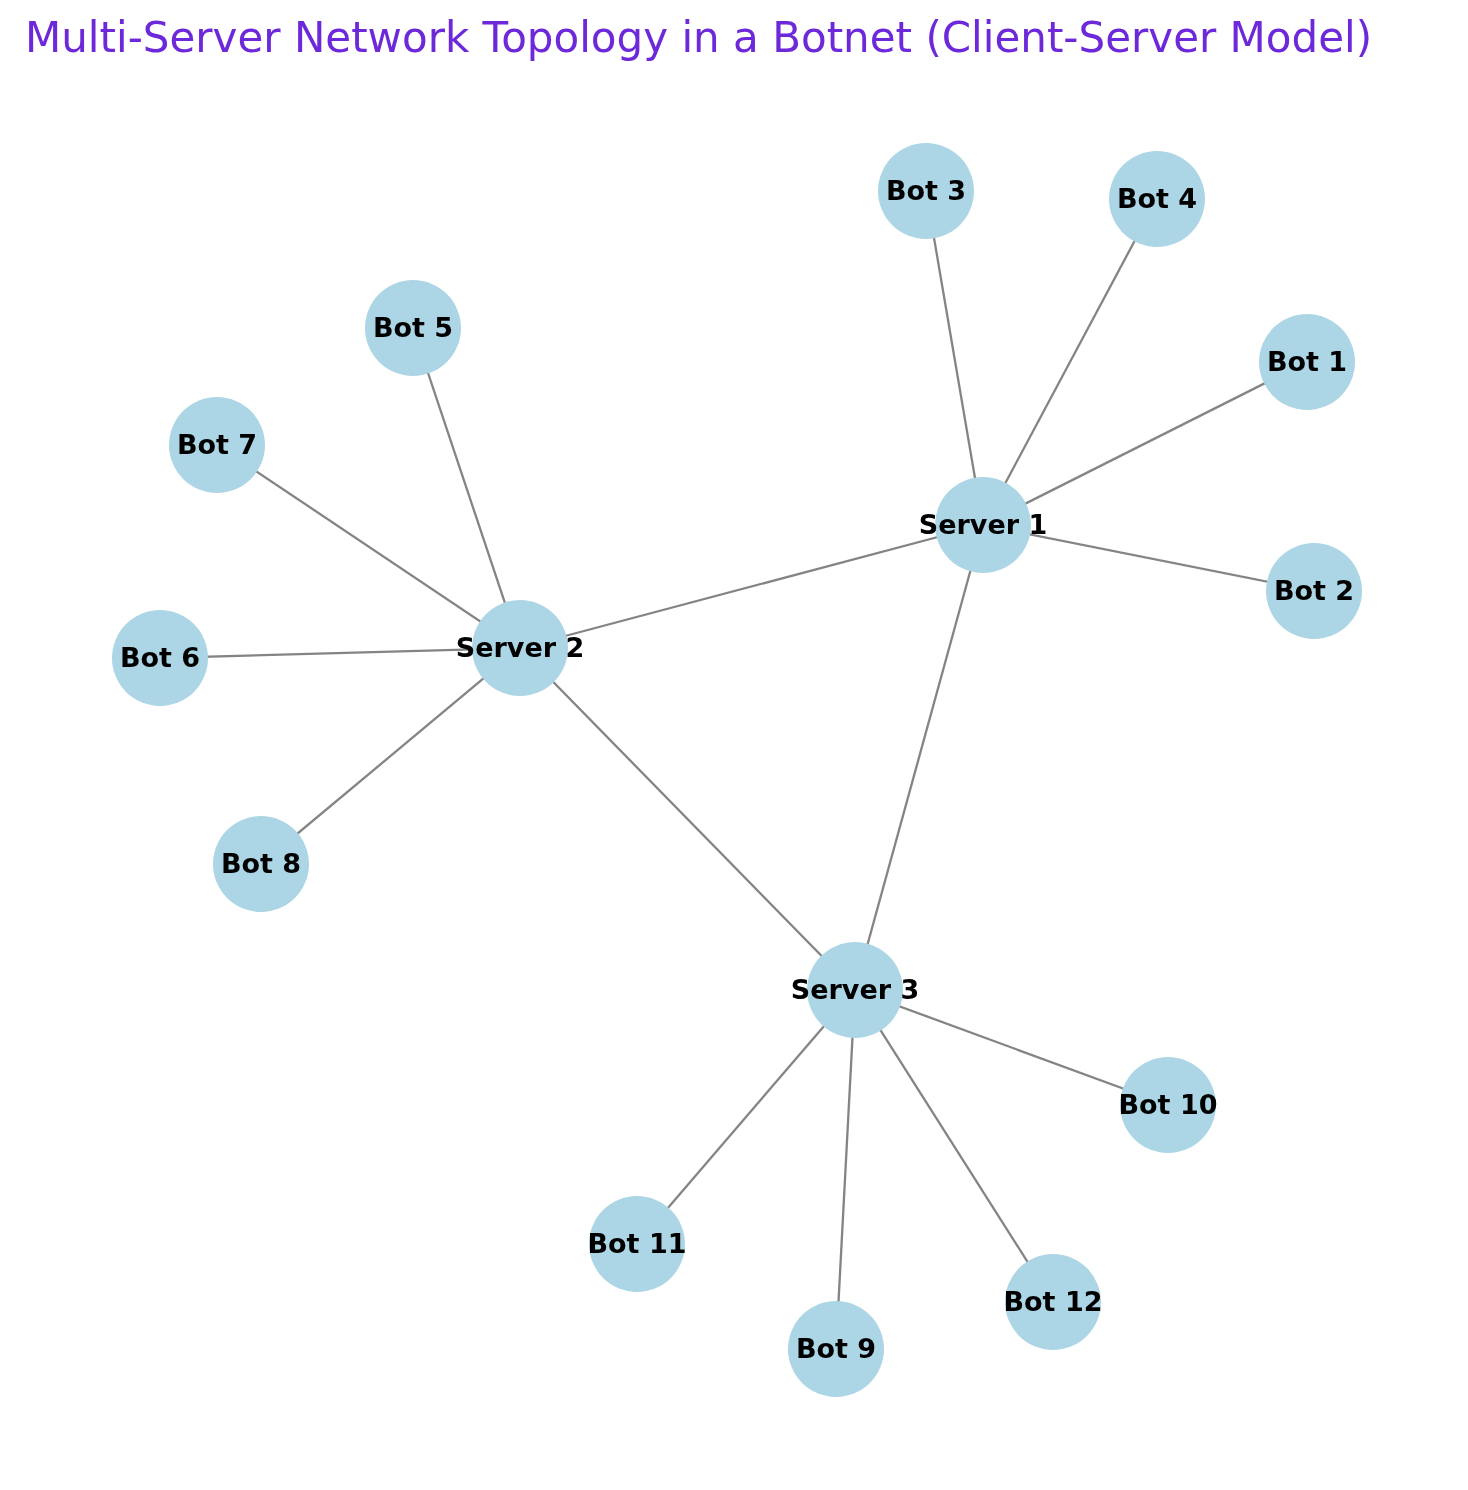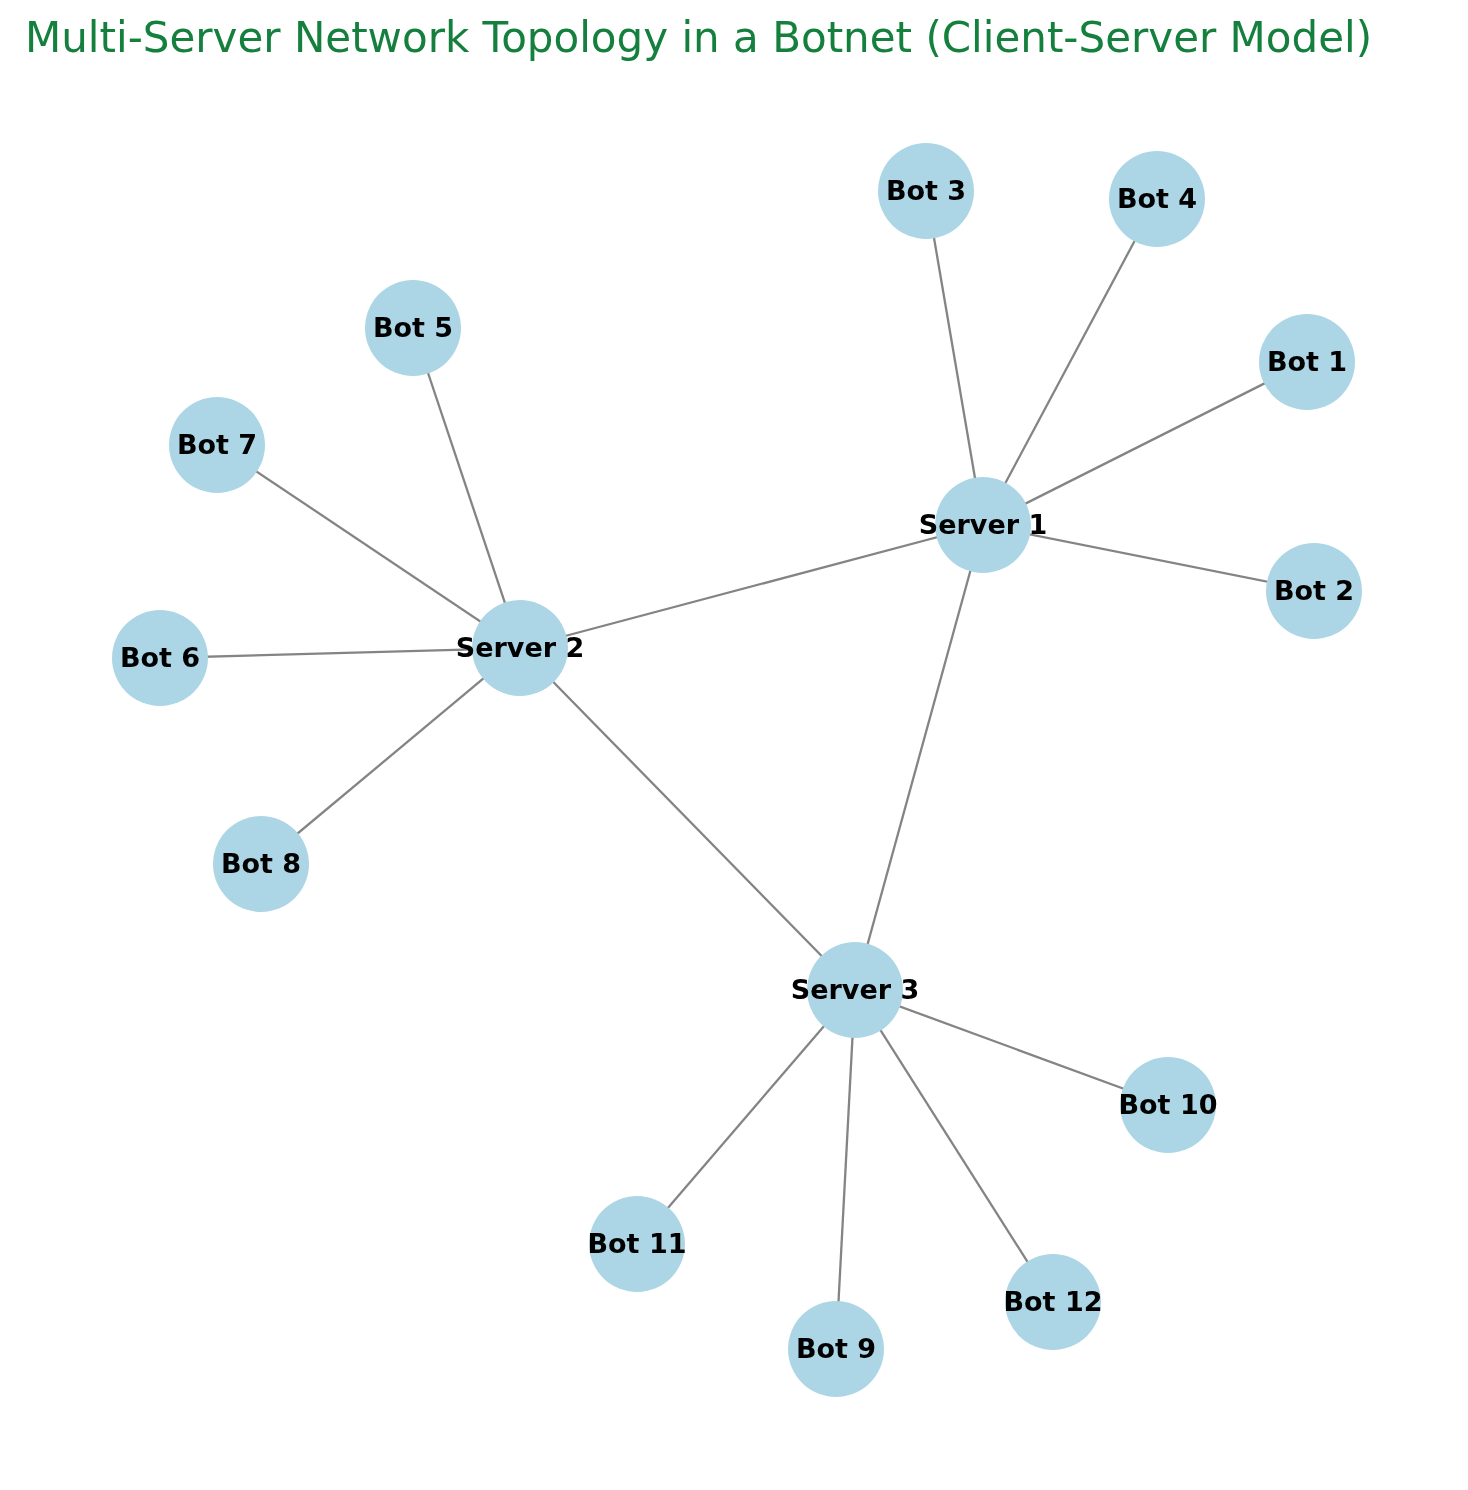--- a/index.html
+++ b/index.html
@@ -13,21 +13,21 @@
     position: relative;
     font-family: "DejaVu Sans", sans-serif;
     overflow: hidden;
   }
   .figure-title {
     position: absolute;
     left: 25px;
     top: 13px;
     font-size: 42px;
     font-weight: 400;
-    color: #15803d;
+    color: #6d28d9;
     white-space: nowrap;
     letter-spacing: 0px;
   }
   svg.graph {
     position: absolute;
     left: 0;
     top: 0;
   }
   svg.graph text {
     font-family: "DejaVu Sans", sans-serif;

